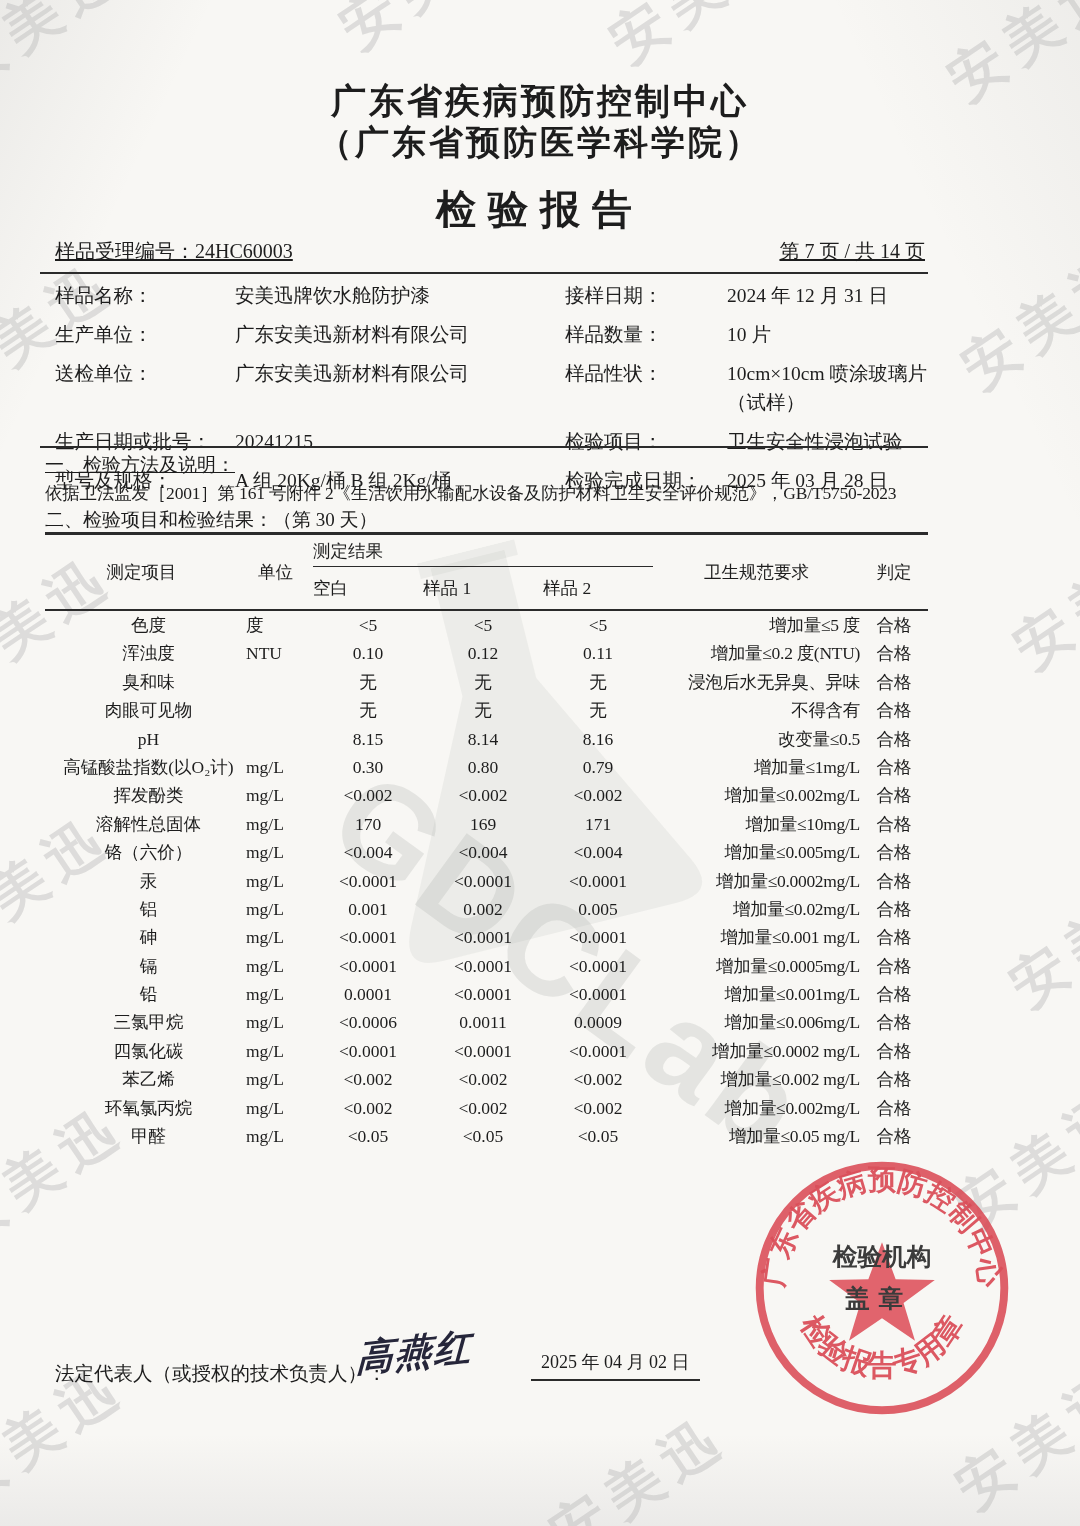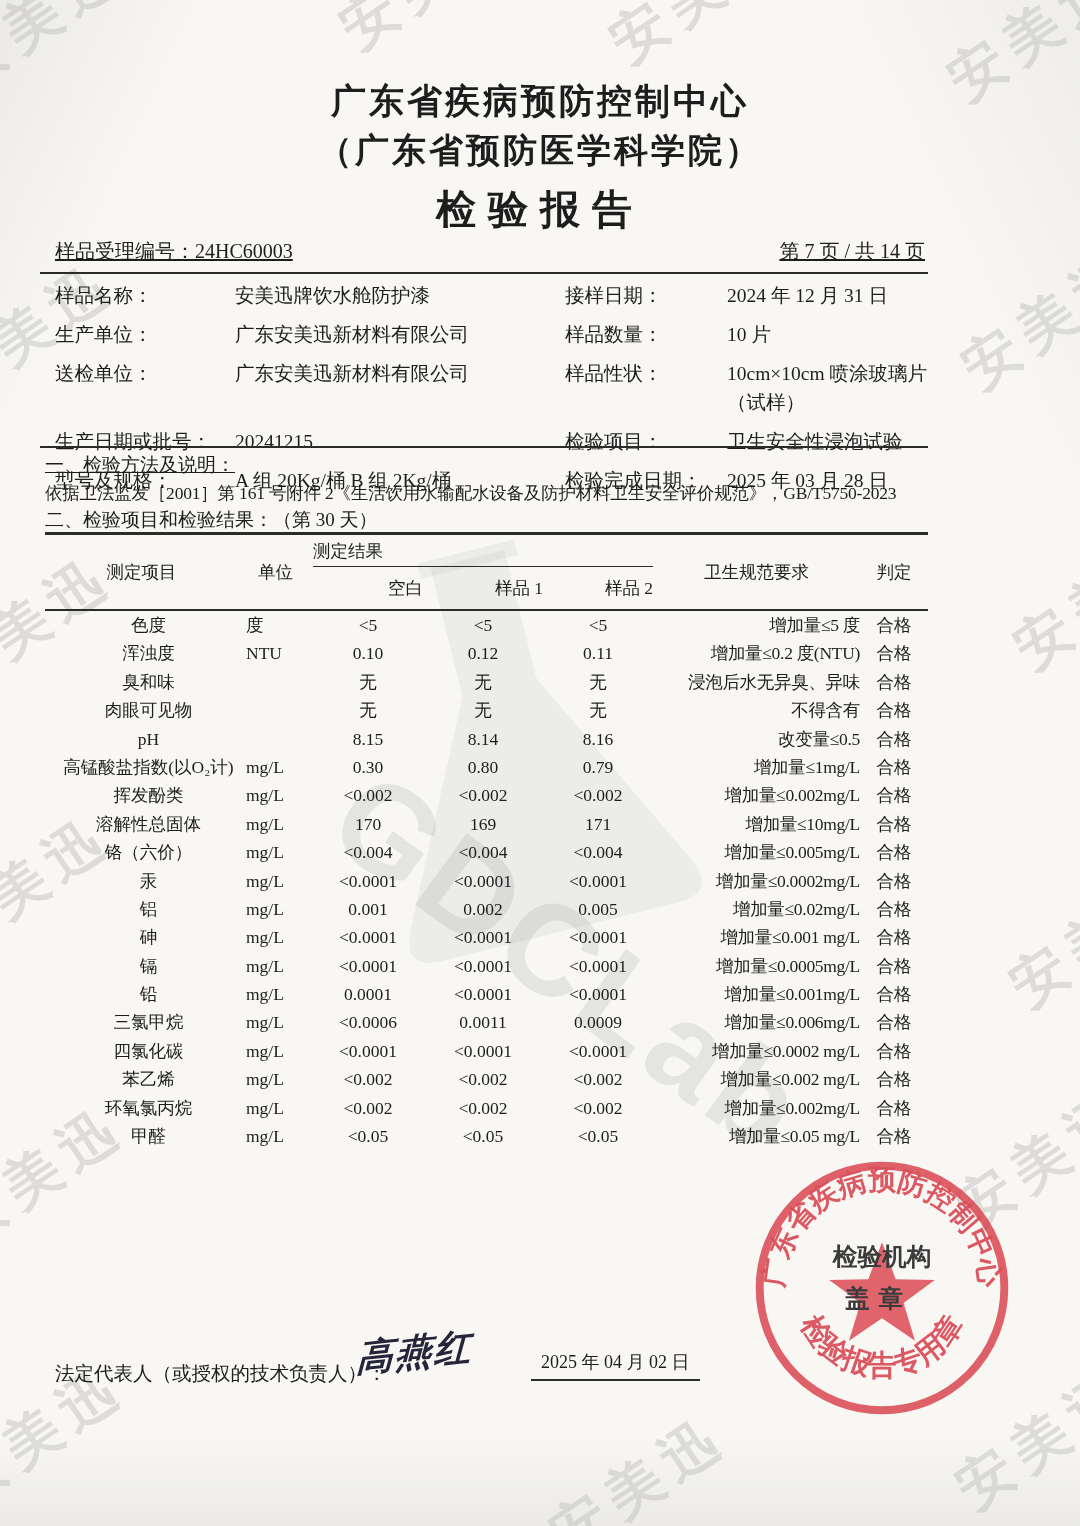--- a/index.html
+++ b/index.html
@@ -27,21 +27,21 @@
   }
   .wm-logo-flask{position:absolute;left:318px;top:545px;opacity:.8;pointer-events:none;transform:rotate(-14deg);}
   .wm-logo-text{
     position:absolute;left:392px;top:742px;font-family:"Liberation Sans",sans-serif;
     font-size:128px;font-weight:bold;letter-spacing:6px;color:rgba(158,166,158,.22);
     transform:rotate(36deg);transform-origin:left top;pointer-events:none;white-space:nowrap;
   }
   
   .title{position:absolute;left:0;width:1080px;text-align:center;font-weight:bold;letter-spacing:3px;}
   .title.l1{top:78px;font-size:35px;}
-  .title.l2{top:128px;font-size:34px;}
+  .title.l2{top:120px;font-size:34px;}
   .title.l3{top:182px;font-size:40px;letter-spacing:12px;}
   .accept-row{position:absolute;left:55px;top:238px;width:870px;display:flex;justify-content:space-between;font-size:20px;text-decoration:underline;}
   .hline{position:absolute;left:40px;width:888px;background:var(--line);}
   .hline.h1{top:272px;height:2px;}
   .hline.h2{top:446px;height:2px;}
   
   .info{
     position:absolute;left:55px;top:276px;width:875px;
     display:grid;grid-template-columns:180px 330px 162px 203px;
     font-size:19.5px;row-gap:0;
@@ -50,21 +50,21 @@
   
   .sec{position:absolute;left:45px;width:990px;font-size:19px;}
   .sec.s1{top:452px;text-decoration:underline;}
   .sec.s2{top:481px;font-size:17.5px;letter-spacing:-0.2px;}
   .sec.s3{top:507px;}
   
   .rtable{position:absolute;left:45px;top:532px;width:883px;border-top:3px solid var(--line);font-size:17.5px;}
   .thead{display:grid;grid-template-columns:193px 75px 110px 120px 110px 207px 68px;border-bottom:2px solid var(--line);}
   .thead .tall{grid-row:1 / span 2;display:flex;align-items:center;justify-content:center;height:74px;}
   .th-result{grid-column:3 / span 3;grid-row:1;height:32px;line-height:32px;border-bottom:1.5px solid var(--line);}
-  .th-sub{grid-row:2;height:30px;line-height:30px;text-align:right;}
+  .th-sub{grid-row:2;height:30px;line-height:30px;text-align:left;}
   .tbody .trow{
     display:grid;grid-template-columns:193px 75px 110px 120px 110px 207px 68px;
     height:28.4px;line-height:28.4px;
   }
   .td-item{text-align:center;padding-left:14px;white-space:nowrap;}
   .td-unit{text-align:left;padding-left:8px;}
   .td-c{text-align:center;}
   .td-req{text-align:right;padding-left:6px;white-space:nowrap;letter-spacing:-0.3px;}
   .tfoot{border-top:2px solid var(--line);border-bottom:3px solid var(--line);height:42px;line-height:40px;padding-left:10px;font-size:19px;}
   

